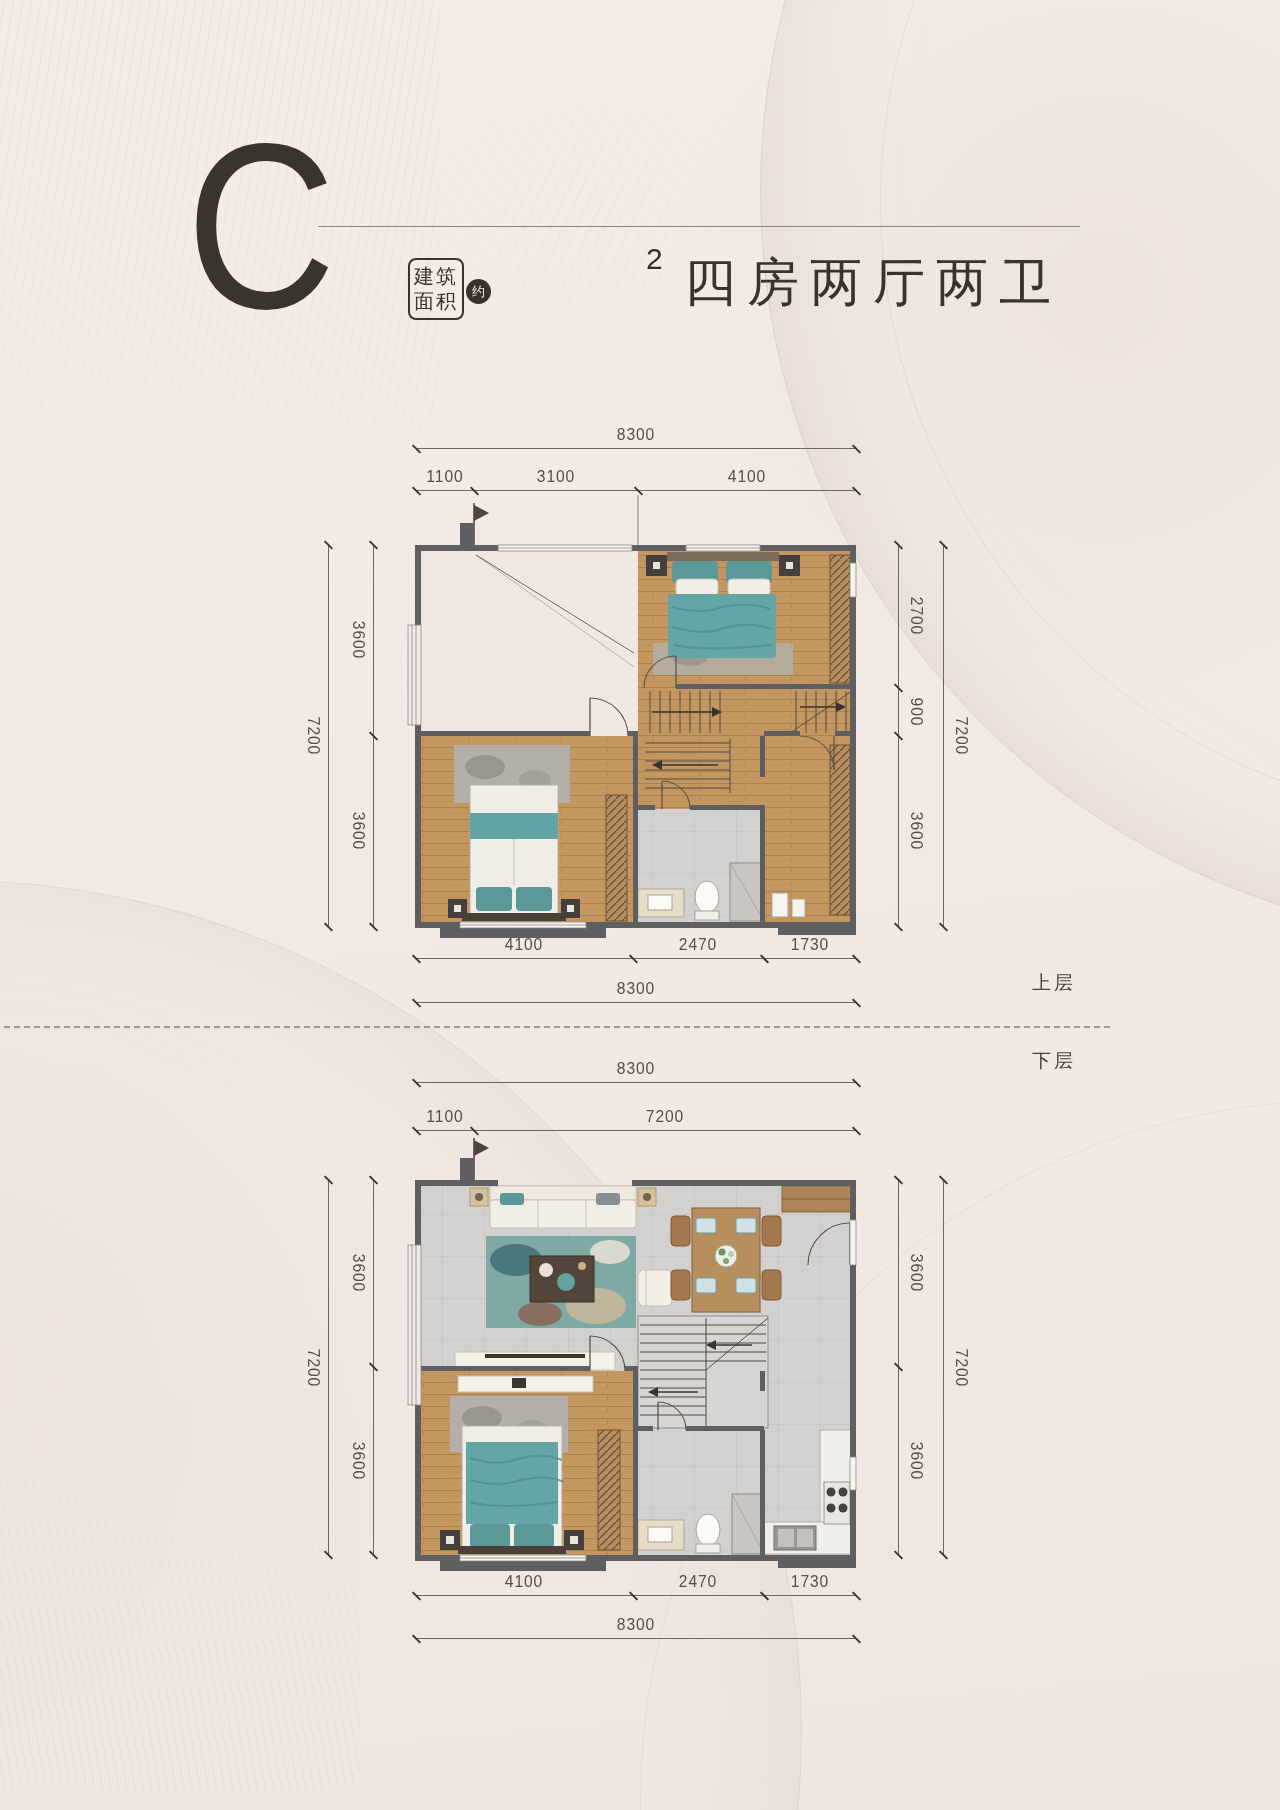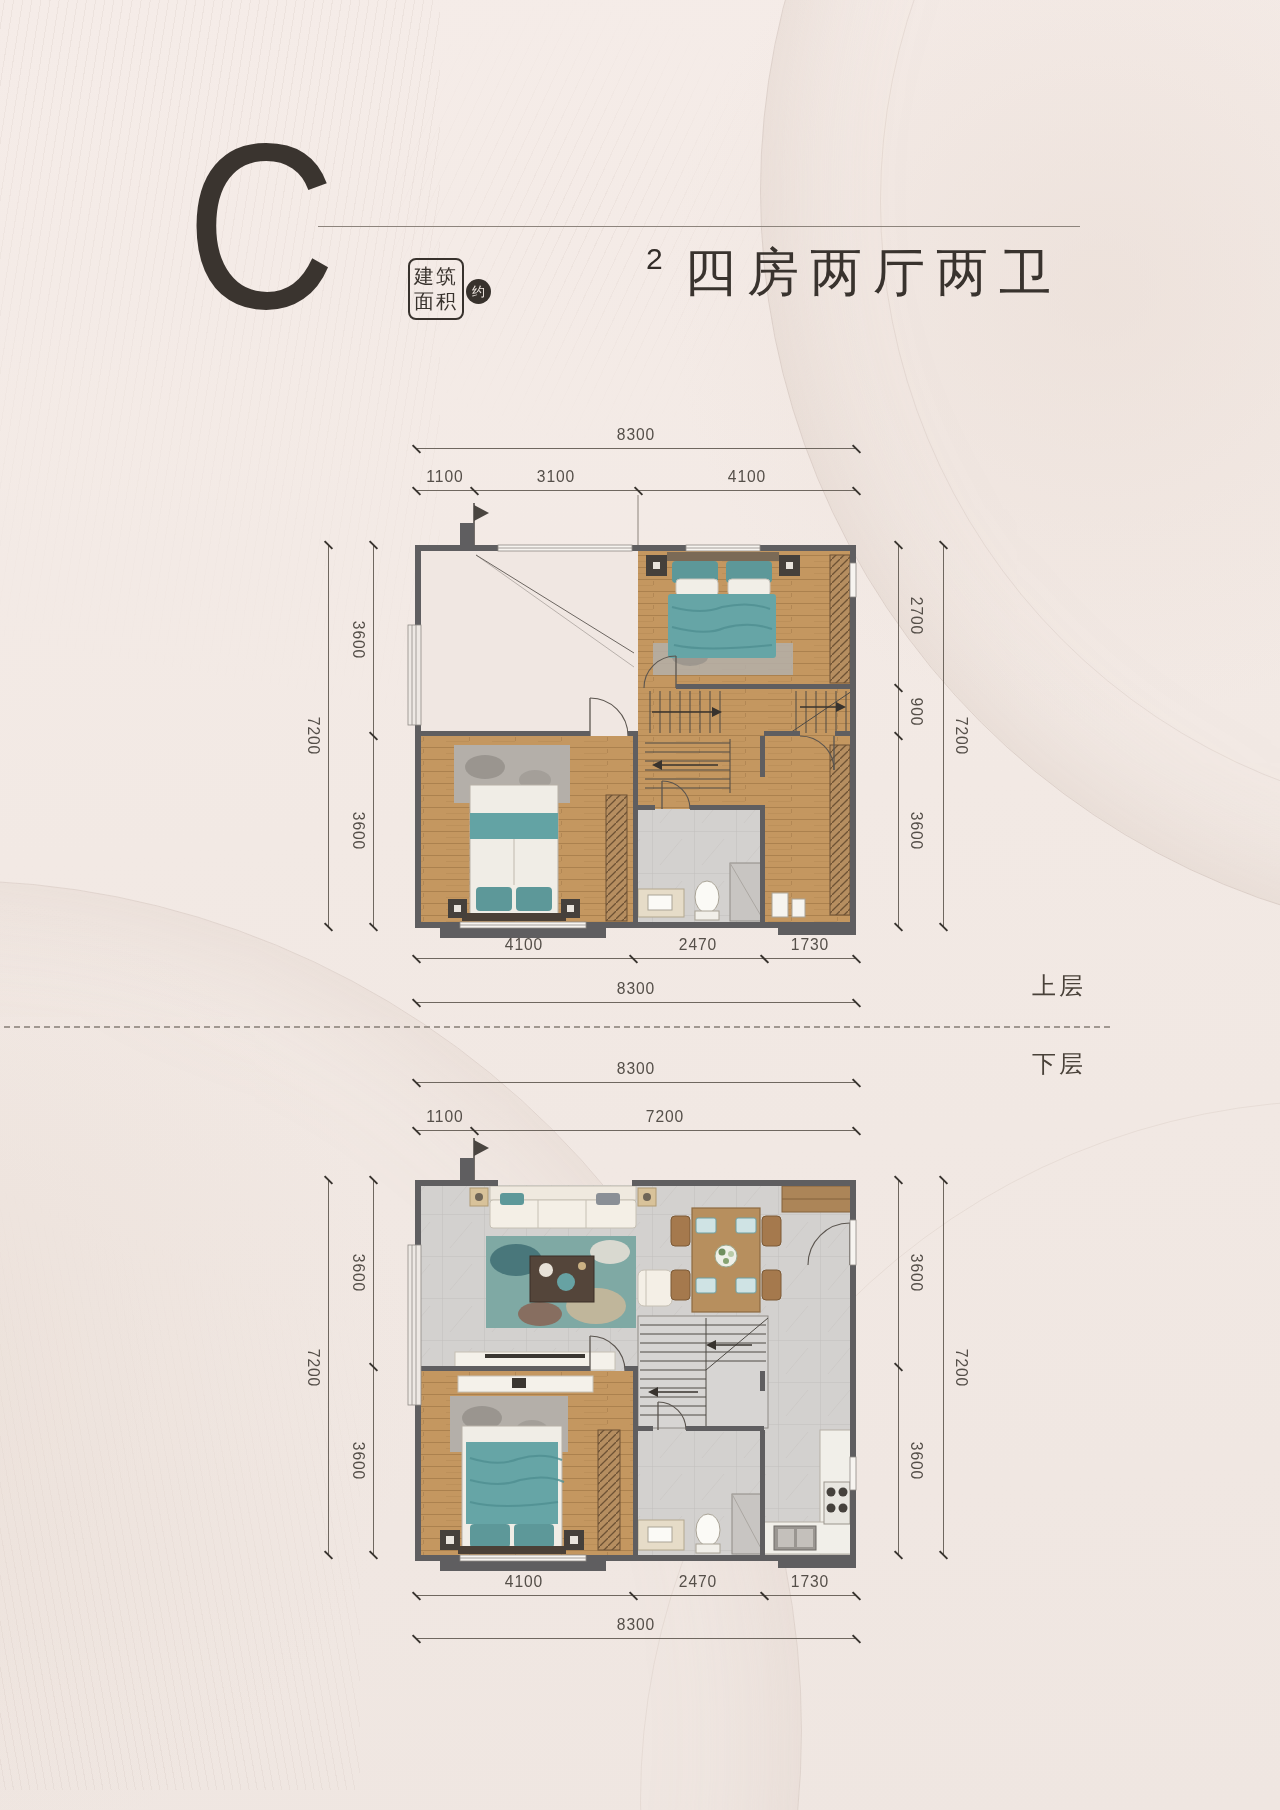--- a/index.html
+++ b/index.html
@@ -60,39 +60,39 @@
     position:absolute;left:124px;bottom:8px;width:46px;
     border:2px solid #38322d;border-radius:8px;padding:4px 3px;
     font-size:20px;line-height:25px;font-weight:400;text-align:center;letter-spacing:2px;color:#38322d;
   }
   .approx-dot{
     position:absolute;left:182px;bottom:24px;width:25px;height:25px;border-radius:50%;
     background:#38322d;color:#f4ece6;font-size:13px;line-height:25px;text-align:center;
   }
   .area-value{position:absolute;left:210px;bottom:-2px;font-size:84px;font-weight:500;letter-spacing:2px;color:#332d29;}
   .area-exp{position:absolute;left:362px;bottom:52px;font-size:30px;font-weight:500;color:#332d29;}
-  .rooms-summary{position:absolute;left:400px;bottom:20px;font-size:52px;letter-spacing:11px;color:#39332e;}
+  .rooms-summary{position:absolute;left:400px;bottom:10px;font-size:52px;letter-spacing:11px;color:#39332e;}
   
   .dim{position:absolute;}
   .dim .ln{position:absolute;background:#6f675f;}
   .dim.h .ln{left:0;right:0;top:4px;height:1px;}
   .dim.v .ln{top:0;bottom:0;left:4px;width:1px;}
   .dim .t{position:absolute;width:11px;height:2px;background:#38332e;transform:rotate(45deg);}
   .dim.h .t{top:3.5px;margin-left:-5px;}
   .dim.v .t{left:-1px;margin-top:-1px;}
   .dim .lb{
     position:absolute;font-size:17px;color:#554f49;white-space:nowrap;
     font-family:"Liberation Sans",sans-serif;letter-spacing:1px;transform:translateX(-50%) scaleX(.92);
   }
   .dim.h .lb{top:-19px;}
   .dim.v .lb{transform:translate(-50%,-50%) rotate(90deg) scaleX(.92);}
   .dim.v .lb.left{left:-11px;}
   .dim.v .lb.right{left:22px;}
   
-  .floor-label{position:absolute;font-size:24px;letter-spacing:3px;color:#494139;}
+  .floor-label{position:absolute;font-size:19px;letter-spacing:3px;color:#494139;}
   .divider{position:absolute;left:4px;top:1026px;width:1106px;border-top:2px dashed #8d847c;opacity:.8;}
   .footer{
     position:absolute;left:0;top:1736px;width:1280px;text-align:center;
     font-size:13px;letter-spacing:1.3px;color:#5d534b;
   }
   .plan-svg{position:absolute;}
 </style>
 </head>
 <body>
 

